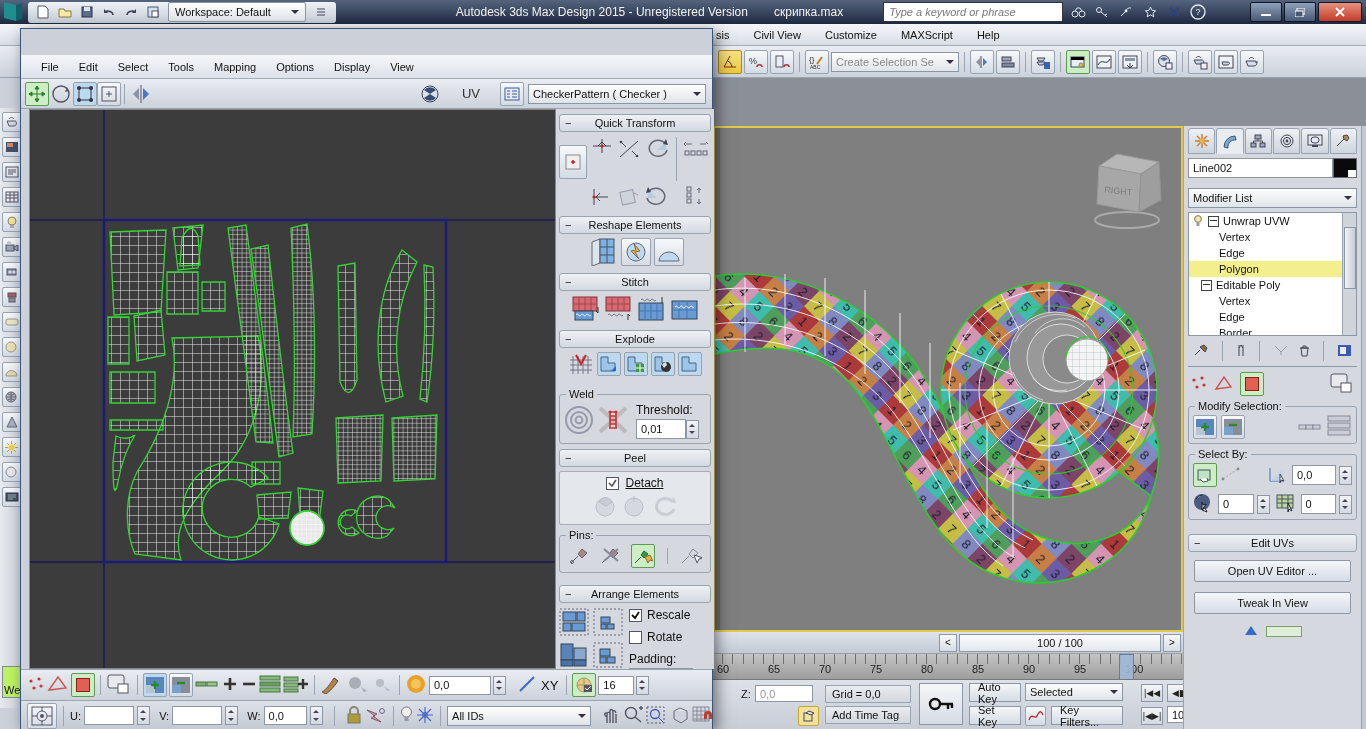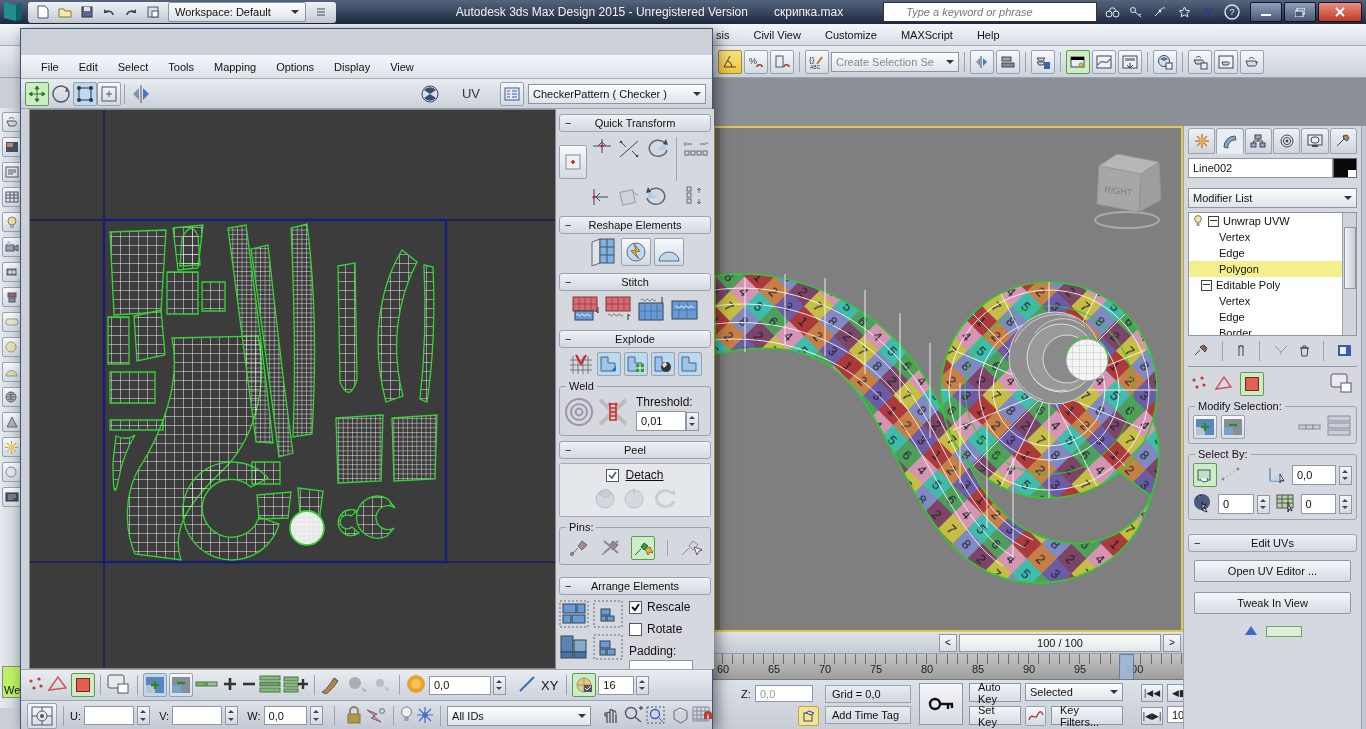--- a/index.html
+++ b/index.html
@@ -6,21 +6,21 @@
   #stage{position:relative;width:1366px;height:729px;overflow:hidden;background:#ccd1d9;font-size:11px;color:#111;}
   .abs{position:absolute;box-sizing:border-box;}
   
   #titlebar{left:0;top:0;width:1366px;height:24px;background:linear-gradient(#55647e,#1d2940);display:flex;align-items:center;color:#fff;}
   #qat{display:flex;align-items:center;background:linear-gradient(#eef1f5,#c6cdd8);border:1px solid #5a6activ78;border-radius:3px;height:21px;margin-left:2px;padding:0 4px;color:#222;}
   .qbtn{width:20px;height:18px;display:flex;align-items:center;justify-content:center;margin:0 1px;border-radius:2px;}
   .qbtn svg{display:block}
   #wslabel{margin:0 4px;padding:1px 6px;background:linear-gradient(#fdfdfd,#dfe4ea);border:1px solid #8b96a5;border-radius:2px;color:#111;display:flex;align-items:center;gap:14px;height:16px;}
   .title-text{flex:0 0 auto;margin-left:120px;font-size:12px;color:#f2f2f2;display:flex;gap:26px;}
   #infocenter{display:flex;align-items:center;margin-left:40px;gap:6px;}
-  #searchbox{width:168px;height:18px;background:#fff;border:1px solid #333;color:#777;font-style:italic;display:flex;align-items:center;padding:0 22px;}
+  #searchbox{width:168px;height:18px;background:#fff;border:1px solid #333;color:#777;font-style:italic;display:flex;align-items:center;padding:0 5px;}
   .ic-mini{width:18px;height:18px;display:flex;align-items:center;justify-content:center;color:#dfe6f2;}
   .winbtns{margin-left:auto;display:flex;margin-right:4px;}
   .wb{width:30px;height:18px;border:1px solid #0d1626;border-radius:2px;margin-left:2px;background:linear-gradient(#8fa0ba,#4a5a74);display:flex;align-items:center;justify-content:center;color:#fff;font-size:10px;}
   .wb.close{background:linear-gradient(#e8907e,#c23b28);width:42px;}
   
   #mainmenu{left:0;top:24px;width:1366px;height:22px;background:linear-gradient(#f4f6f9,#d8dde5);border-bottom:1px solid #a6aeb9;display:flex;align-items:center;padding-left:716px;gap:24px;color:#111;}
   #maintb{left:0;top:46px;width:1366px;height:32px;background:linear-gradient(#e9ecf1,#ccd2db);border-bottom:1px solid #9aa3b0;display:flex;align-items:center;padding-left:718px;gap:2px;}
   
   .ib{display:inline-flex;align-items:center;justify-content:center;width:24px;height:24px;background:linear-gradient(#f7f9fb,#d4dbe4);border:1px solid #98a3b2;border-radius:2px;box-sizing:border-box;flex:0 0 auto;}
   .ib.small{width:21px;height:20px;}
@@ -1135,21 +1135,21 @@
               <circle cx="13" cy="12" r="5" fill="#333"></circle>
               <path d="M9 10a5 5 0 0 1 4-3l1 3-3 3z" fill="#ddd"></path>
             </svg>
           </span>
         <span class="ib blue">
             <svg width="20" height="18">
               <path d="M2 2h7v6h7v8H2z" fill="#9ec4e8" stroke="#468"></path>
             </svg>
           </span>
       </div>
-      <div class="group" style="margin-top:8px;">
+      <div class="group" style="margin-top:16px;">
         <span class="glabel">Weld</span>
         <div style="display:flex;align-items:center;gap:4px;">
           <span><svg width="30" height="30">
                 <circle cx="15" cy="15" r="13" fill="none" stroke="#99a" stroke-width="2"></circle>
                 <circle cx="15" cy="15" r="8" fill="none" stroke="#99a" stroke-width="2"></circle>
                 <circle cx="15" cy="15" r="3.4" fill="none" stroke="#99a" stroke-width="2"></circle>
               </svg></span>
           <span><svg width="30" height="28">
                 <path d="M2 2l26 24M28 2L2 26" stroke="#bbb" stroke-width="4"></path>
                 <path d="M11 6h8M11 22h8M12 6v16M18 6v16M12 10h6M12 14h6M12 18h6" stroke="#c33" stroke-width="1.6"></path>

